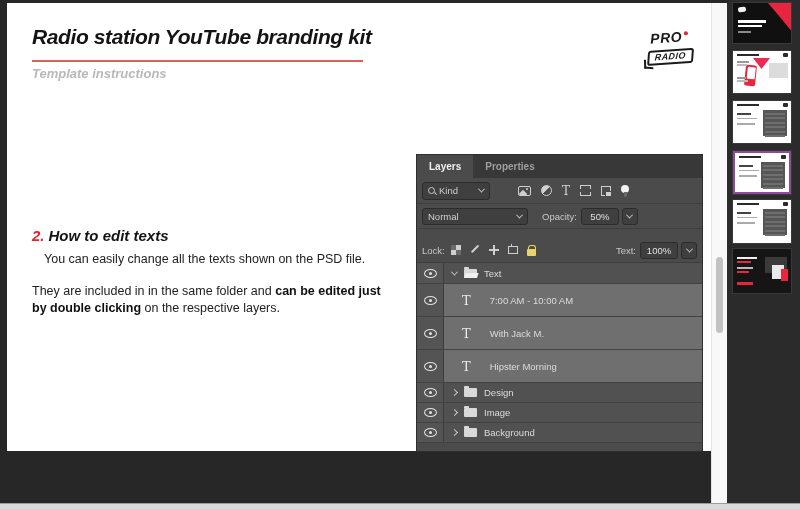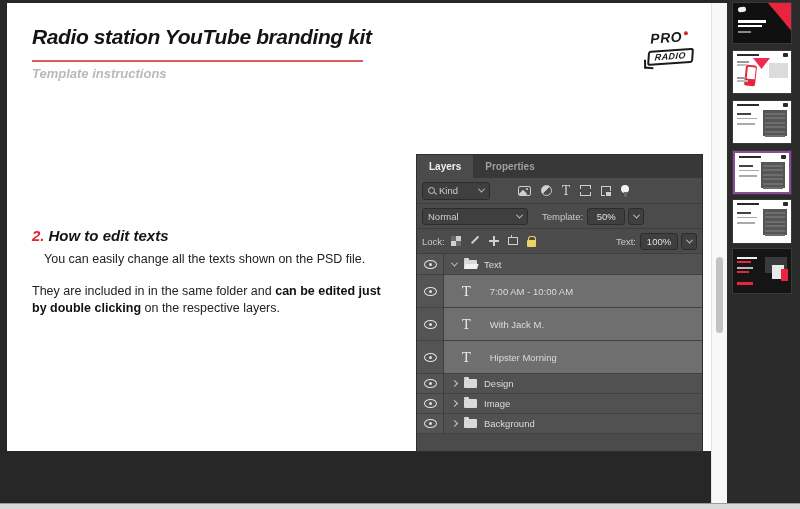--- a/index.html
+++ b/index.html
@@ -73,21 +73,21 @@
   }
   .ps-tabbar { height:23px; background:#383838; display:flex; flex:none; }
   .ps-tab {
     padding:0 12px; display:flex; align-items:center;
     font-size:10px; color:#9f9f9f; font-weight:bold;
   }
   .ps-tab.active { background:#4b4b4b; color:#f0f0f0; }
   .ps-row { flex:none; display:flex; align-items:center; border-bottom:1px solid #3e3e3e; padding:0 5px; }
   .ps-filter-row { height:26px; gap:16px; }
   .ps-blend-row { height:25px; }
-  .ps-lock-row { height:25px; }
+  .ps-lock-row { height:25px;margin-top:9px; }
   .ps-select {
     background:#3f3f3f; border:1px solid #2c2c2c; border-radius:3px;
     height:18px; display:flex; align-items:center; padding:0 5px; gap:4px;
   }
   .ps-kind-select { width:68px; }
   .ps-blend-select { width:106px; height:17px;gap:16px; }
   .spacer { flex:1; }
   .chev {
     width:5px; height:5px; flex:none;
     border-right:1.4px solid #c9c9c9; border-bottom:1.4px solid #c9c9c9;
@@ -265,21 +265,21 @@
         <span class="fi ic-toggle"></span>
       </div>
     </div>
 
     <div class="ps-row ps-blend-row">
       <div class="ps-select ps-blend-select">
         <span>Normal</span>
         <span class="spacer"></span>
         <span class="chev down"></span>
       </div>
-      <span class="ps-label" style="margin-left:14px">Template:</span>
+      <span class="ps-label" style="margin-left:14px">Opacity:</span>
       <div class="ps-valuebox">50%</div>
       <div class="ps-chevbox">
           <span class="chev down"></span>
         </div>
     </div>
 
     <div class="ps-row ps-lock-row">
       <span class="ps-label">Lock:</span>
       <div class="ps-lock-icons">
         <span class="fi ic-checker"></span>

